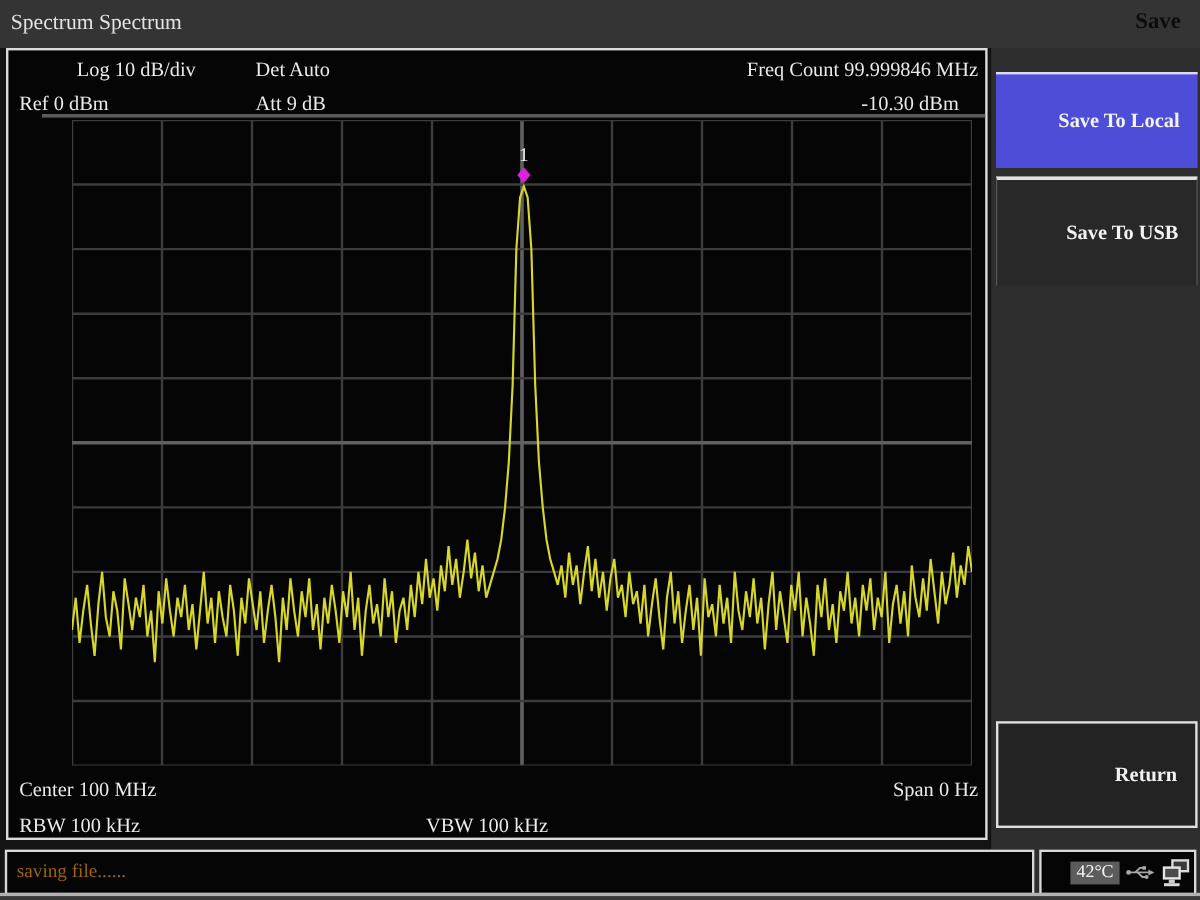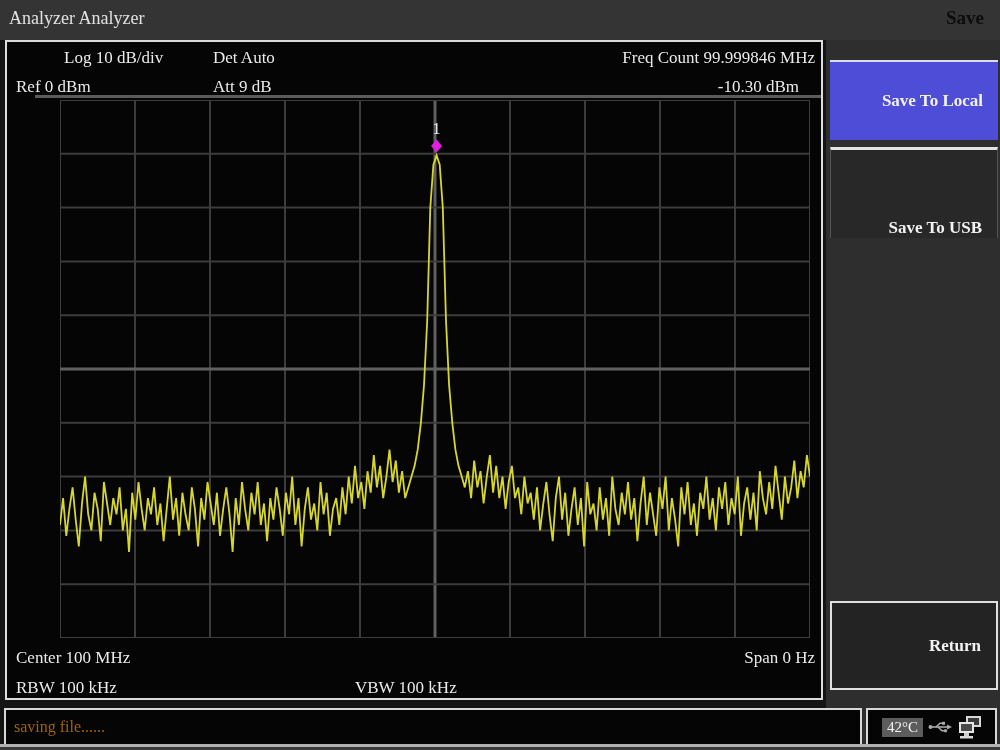--- a/index.html
+++ b/index.html
@@ -19,39 +19,39 @@
   .mainbox{position:absolute;left:5px;top:40px;width:818px;height:660px;background:#050505;border:2px solid #dcdcdc;}
   .hdr{position:absolute;font-size:17px;color:#eaeaea;white-space:nowrap;}
   .hdr.r{text-align:right;}
   .chart-top-line{position:absolute;left:28px;top:53px;width:786px;height:3px;background:#5a5a5a;}
   .chart{position:absolute;left:53px;top:58px;width:750px;height:538px;}
 
   
   .sbtn{position:absolute;display:flex;align-items:center;justify-content:flex-end;
         padding-right:15px;font-size:17px;font-weight:bold;color:#f2f2f2;cursor:pointer;}
   .btn-local{left:830px;top:60px;width:168px;height:80px;background:#4d4dd8;border-top:2px solid #d9dcf4;padding-left:44px;}
-  .btn-usb{left:830px;top:147px;width:168px;height:91px;background:#282828;border-top:3px solid #e2e2e2;border-left:1px solid #555;border-right:1px solid #555;align-items:flex-end;}
+  .btn-usb{left:830px;top:147px;width:168px;height:91px;background:#282828;border-top:3px solid #e2e2e2;border-left:1px solid #555;border-right:1px solid #555;}
   .btn-return{left:830px;top:601px;width:168px;height:89px;background:#232323;border:2px solid #e0e0e0;}
 
   
   .status-left{position:absolute;left:4px;top:708px;width:858px;height:38px;background:#050505;border:2px solid #d8d8d8;display:flex;align-items:center;}
   .status-msg{margin-left:8px;font-size:16px;color:#a16207;}
-  .status-right{position:absolute;left:866px;top:708px;width:131px;height:38px;background:#050505;border:2px solid #d8d8d8;display:flex;align-items:center;justify-content:flex-end;gap:5px;padding-right:12px;}
+  .status-right{position:absolute;left:866px;top:708px;width:131px;height:38px;background:#050505;border:2px solid #d8d8d8;display:flex;align-items:center;justify-content:flex-end;gap:5px;padding-right:2px;}
   .temp-chip{background:#5c5c5c;color:#f4f4f4;font-size:15px;padding:1px 5px;}
   .bottom-strip{position:absolute;left:0;top:744px;width:1000px;height:3px;background:#b2b2b2;}
   .bottom-under{position:absolute;left:0;top:747px;width:1000px;height:3px;background:#3a3a3a;}
   .icon-svg{display:block;}
 </style>
 </head>
 <body>
 
 <div class="screen">
 
   <div class="topbar">
-    <span class="title">Analyzer Analyzer</span>
+    <span class="title">Spectrum Spectrum</span>
     <span class="menu-label">Save</span>
   </div>
 
   <div class="sidebar"></div>
 
   <div class="mainbox">
     <span class="hdr" style="left:9px;top:6px;margin-left:48px;">Log 10 dB/div</span>
     <span class="hdr" style="left:206px;top:6px;">Det Auto</span>
     <span class="hdr r" style="right:6px;top:6px;">Freq Count  99.999846 MHz</span>
     <span class="hdr" style="left:9px;top:35px;">Ref 0 dBm</span>

